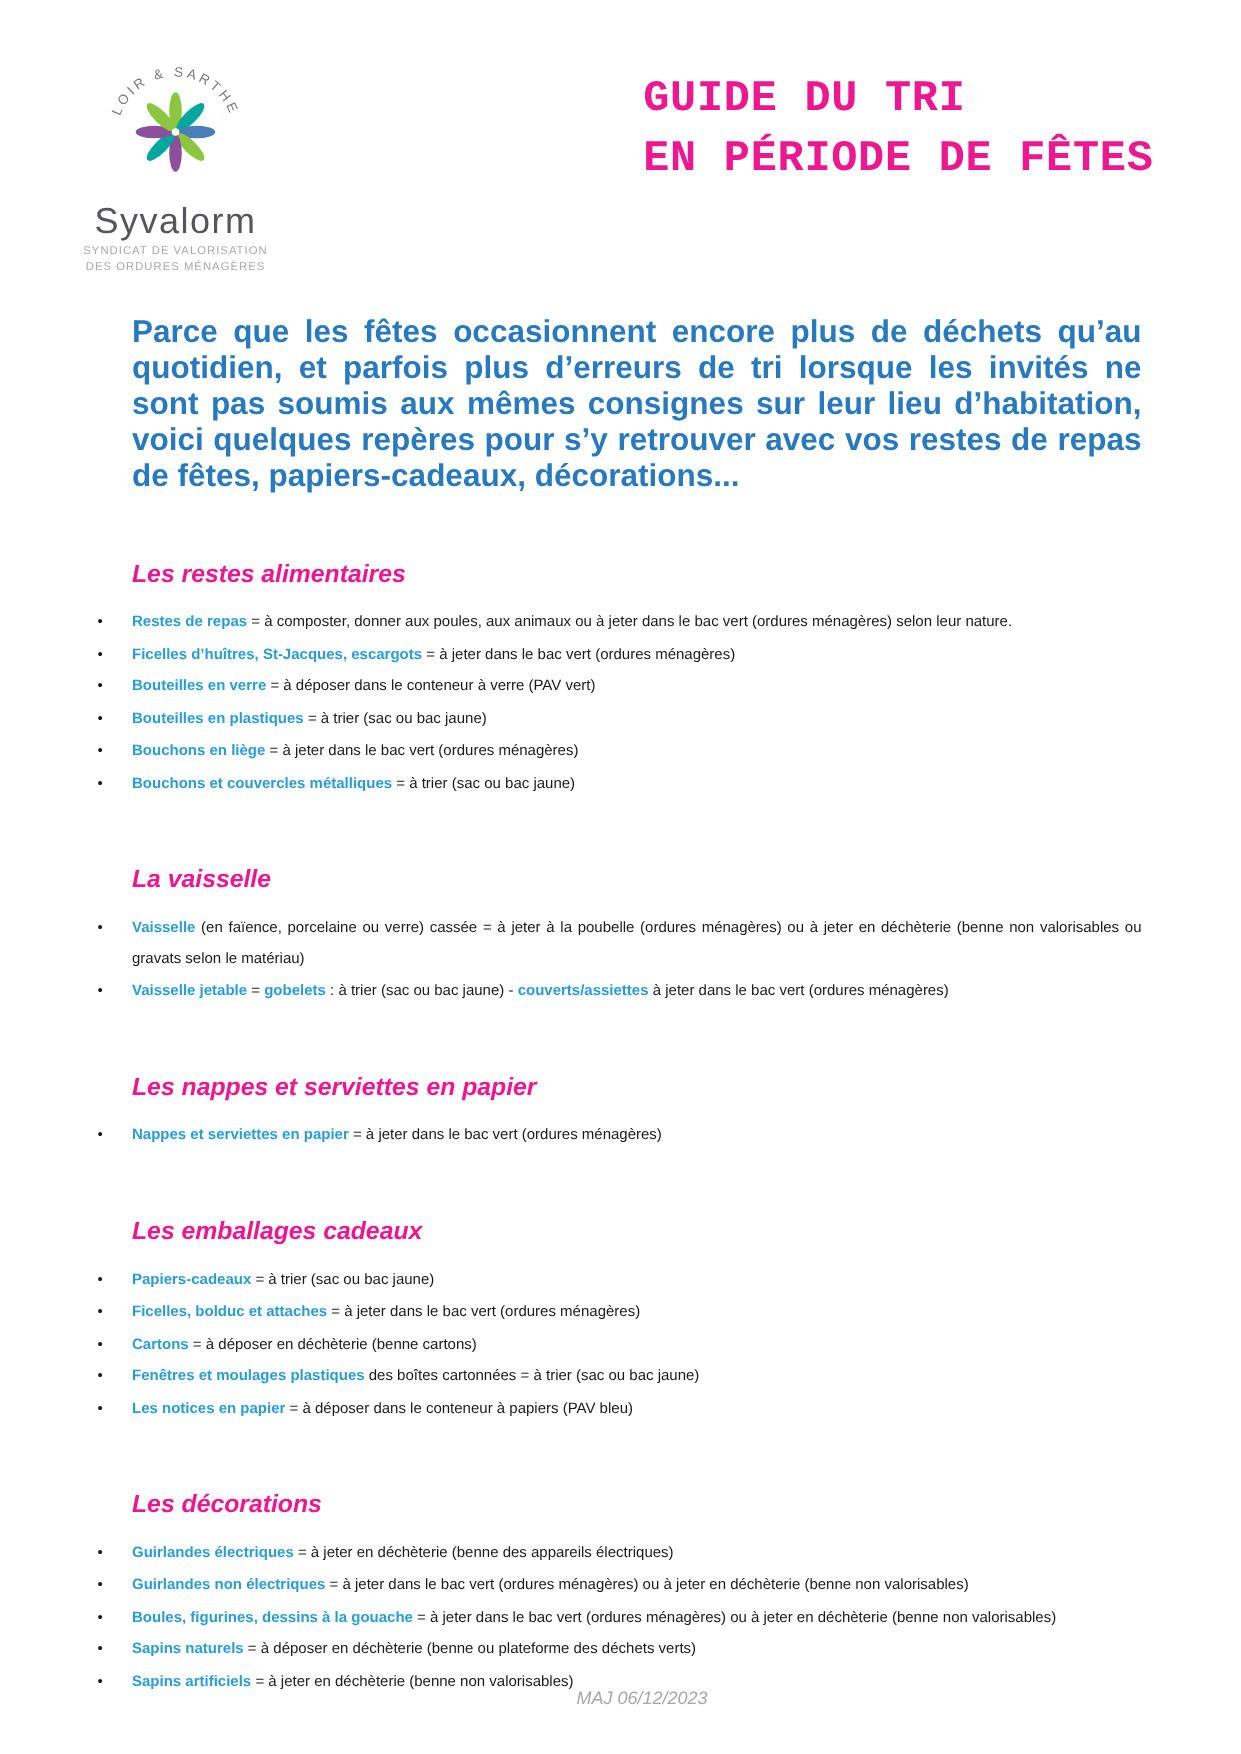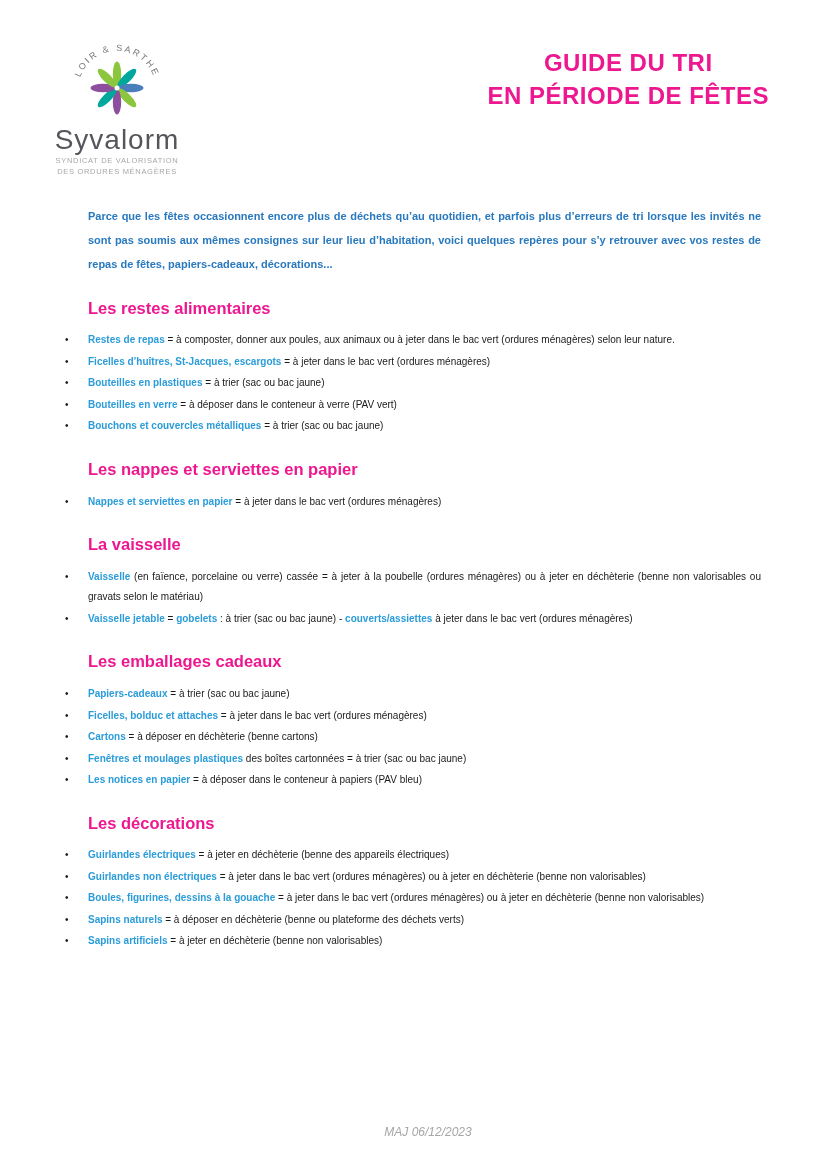--- a/index.html
+++ b/index.html
@@ -16,59 +16,61 @@
   
   .header {
     display: flex;
     justify-content: space-between;
     align-items: flex-start;
     padding: 28px 58px 0 28px;
   }
   .logo { width: 178px; text-align: center; }
   .logo svg { display: block; margin: 0 auto; }
   .logo-name {
-    font-size: 28px;
+    font-size: 24px;
     color: var(--logo-gray, #55565B);
     letter-spacing: 1px;
     line-height: 1;
-    margin-top: 2px;
+    margin-top: 12px;
   }
   .logo-sub {
     font-size: 7.5px;
     color: var(--logo-subtitle-gray, #A8A8AD);
     letter-spacing: 0.7px;
     line-height: 1.5;
     margin-top: 1px;
     text-transform: uppercase;
   }
   .doc-title {
-    text-align: center;
+    text-align: left;
     color: var(--magenta, #ED1790);
     font-weight: bold;
-    font-size: 24px;
+    font-size: 29px;
     line-height: 1.38;
     letter-spacing: 0.5px;
     margin-top: 18px;
+    font-family: Liberation Mono, monospace;
   }
   
   .content { padding: 0 66px 0 88px; }
   .intro {
     color: var(--intro-blue, #2979BF);
     font-weight: bold;
-    font-size: 11px;
+    font-size: 21px;
     line-height: 24px;
     text-align: justify;
     margin: 26px 0 0 0;
   }
   .section-heading {
     color: var(--magenta, #ED1790);
     font-size: 16.5px;
     font-weight: bold;
-    margin: 23px 0 12px 0;
+    margin: 44px 0 12px 0;
     line-height: 1.2;
+    font-style: italic;
   }
   ul.item-list { margin: 0; padding: 0; list-style: none; }
   ul.item-list li {
     position: relative;
     margin: 0 0 1px 0;
     font-size: 10px;
     line-height: 20.5px;
     text-align: justify;
   }
   ul.item-list li::before {
@@ -133,36 +135,37 @@
   </div>
 
   <div class="content">
     <p class="intro">Parce que les fêtes occasionnent encore plus de déchets qu’au quotidien, et parfois plus d’erreurs de tri lorsque les invités ne sont pas soumis aux mêmes consignes sur leur lieu d’habitation, voici quelques repères pour s’y retrouver avec vos restes de repas de fêtes, papiers-cadeaux, décorations...</p>
     <div id="sections">
         <section>
           <h2 class="section-heading">Les restes alimentaires</h2>
           <ul class="item-list">
             <li><span class="term">Restes de repas</span><span class="plain"> = à composter, donner aux poules, aux animaux ou à jeter dans le bac vert (ordures ménagères) selon leur nature.</span></li>
             <li><span class="term">Ficelles d’huîtres, St-Jacques, escargots</span><span class="plain"> = à jeter dans le bac vert (ordures ménagères)</span></li>
+            <li><span class="term">Bouteilles en verre</span><span class="plain"> = à déposer dans le conteneur à verre (PAV vert)</span></li>
             <li><span class="term">Bouteilles en plastiques</span><span class="plain"> = à trier (sac ou bac jaune)</span></li>
-            <li><span class="term">Bouteilles en verre</span><span class="plain"> = à déposer dans le conteneur à verre (PAV vert)</span></li>
+            <li><span class="term">Bouchons en liège</span><span class="plain"> = à jeter dans le bac vert (ordures ménagères)</span></li>
             <li><span class="term">Bouchons et couvercles métalliques</span><span class="plain"> = à trier (sac ou bac jaune)</span></li>
-          </ul>
-        </section>
-        <section>
-          <h2 class="section-heading">Les nappes et serviettes en papier</h2>
-          <ul class="item-list">
-            <li><span class="term">Nappes et serviettes en papier</span><span class="plain"> = à jeter dans le bac vert (ordures ménagères)</span></li>
           </ul>
         </section>
         <section>
           <h2 class="section-heading">La vaisselle</h2>
           <ul class="item-list">
             <li><span class="term">Vaisselle</span><span class="plain"> (en faïence, porcelaine ou verre) cassée = à jeter à la poubelle (ordures ménagères) ou à jeter en déchèterie (benne non valorisables ou gravats selon le matériau)</span></li>
             <li><span class="term">Vaisselle jetable</span><span class="plain"> = </span><span class="term">gobelets</span><span class="plain"> : à trier (sac ou bac jaune) - </span><span class="term">couverts/assiettes</span><span class="plain"> à jeter dans le bac vert (ordures ménagères)</span></li>
+          </ul>
+        </section>
+        <section>
+          <h2 class="section-heading">Les nappes et serviettes en papier</h2>
+          <ul class="item-list">
+            <li><span class="term">Nappes et serviettes en papier</span><span class="plain"> = à jeter dans le bac vert (ordures ménagères)</span></li>
           </ul>
         </section>
         <section>
           <h2 class="section-heading">Les emballages cadeaux</h2>
           <ul class="item-list">
             <li><span class="term">Papiers-cadeaux</span><span class="plain"> = à trier (sac ou bac jaune)</span></li>
             <li><span class="term">Ficelles, bolduc et attaches</span><span class="plain"> = à jeter dans le bac vert (ordures ménagères)</span></li>
             <li><span class="term">Cartons</span><span class="plain"> = à déposer en déchèterie (benne cartons)</span></li>
             <li><span class="term">Fenêtres et moulages plastiques</span><span class="plain"> des boîtes cartonnées = à trier (sac ou bac jaune)</span></li>
             <li><span class="term">Les notices en papier</span><span class="plain"> = à déposer dans le conteneur à papiers (PAV bleu)</span></li>

